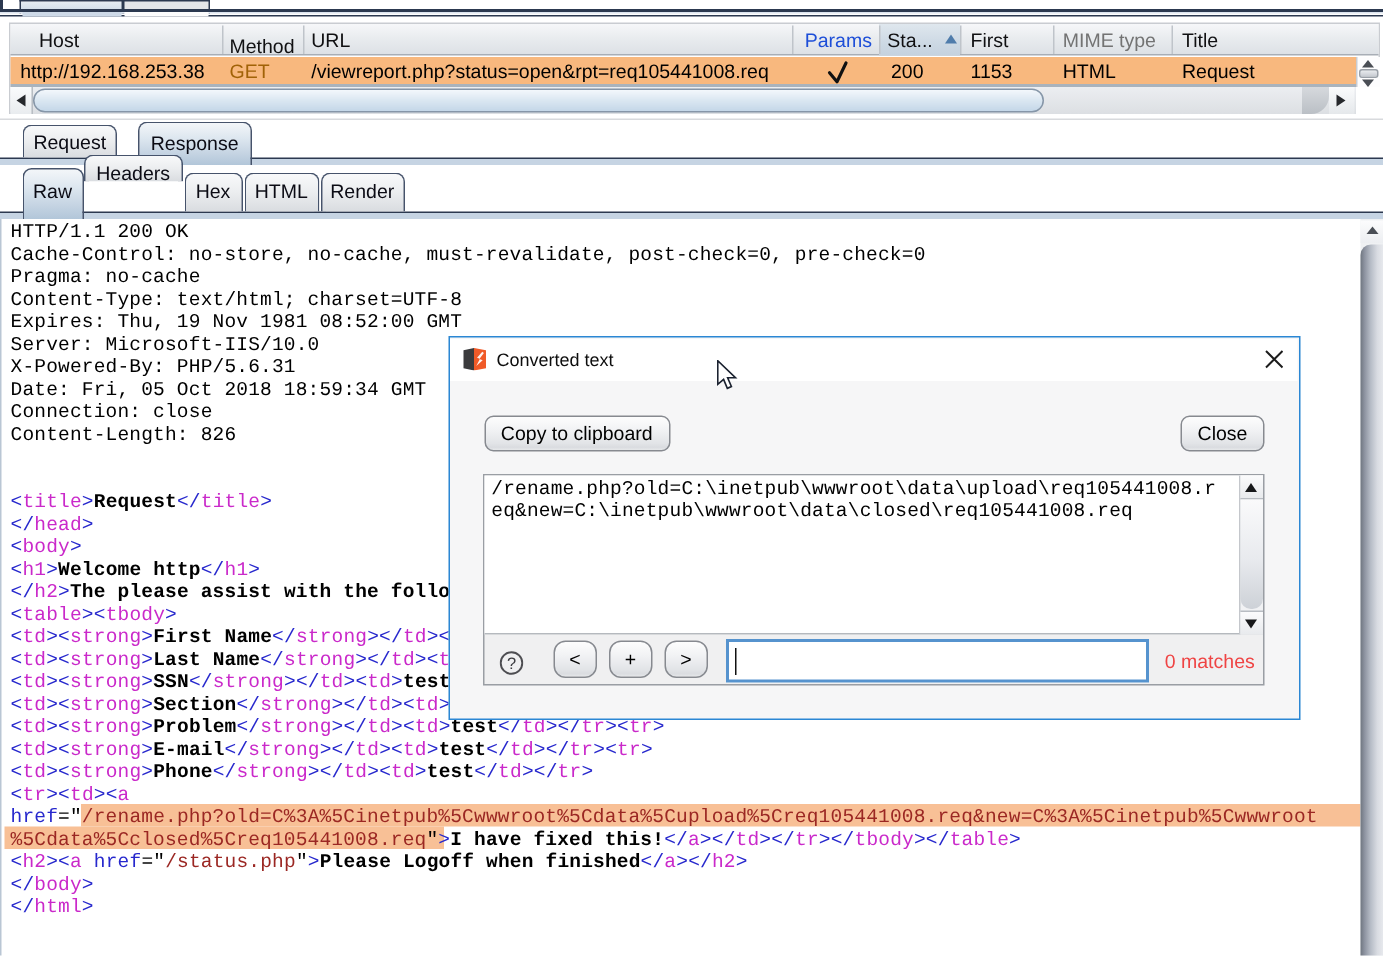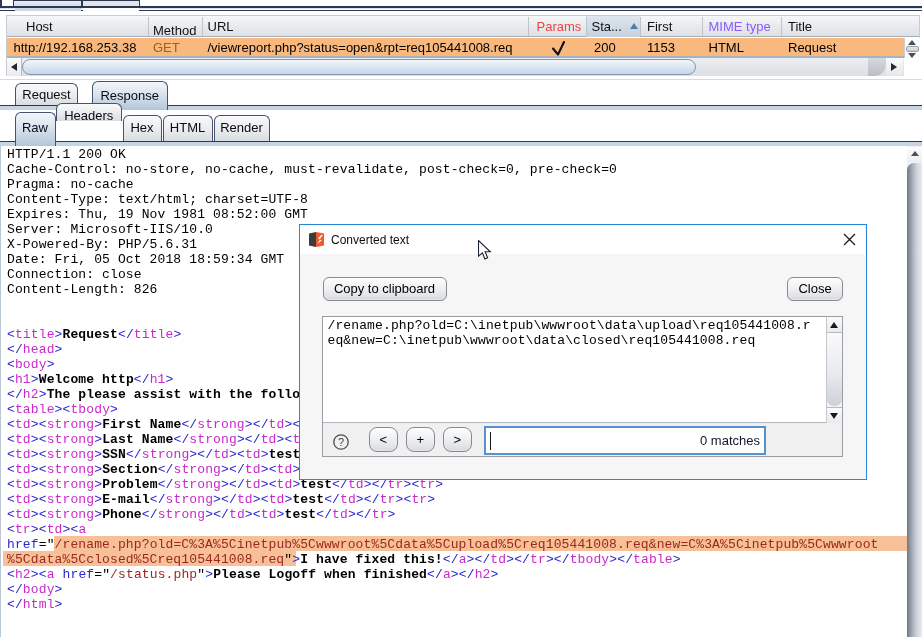--- a/index.html
+++ b/index.html
@@ -33,24 +33,24 @@
 <div class="abs" style="left:147.5px;top:17px;width:1px;height:19px;background:#bfc4ca"></div>
 <div class="abs" style="left:202px;top:17px;width:1px;height:19px;background:#bfc4ca"></div>
 <div class="abs" style="left:528px;top:17px;width:1px;height:19px;background:#bfc4ca"></div>
 <div class="abs" style="left:586px;top:17px;width:1px;height:19px;background:#bfc4ca"></div>
 <div class="abs" style="left:640px;top:17px;width:1px;height:19px;background:#bfc4ca"></div>
 <div class="abs" style="left:701.5px;top:17px;width:1px;height:19px;background:#bfc4ca"></div>
 <div class="abs" style="left:780.5px;top:17px;width:1px;height:19px;background:#bfc4ca"></div>
 <div class="abs" style="left:26px;top:16px;width:140px;height:21px;line-height:21px;font-size:13px;color:#101012">Host</div>
 <div class="abs" style="left:153px;top:20px;width:140px;height:21px;line-height:21px;font-size:13px;color:#101012">Method</div>
 <div class="abs" style="left:207.5px;top:16px;width:140px;height:21px;line-height:21px;font-size:13px;color:#101012">URL</div>
-<div class="abs" style="left:536.5px;top:16px;width:140px;height:21px;line-height:21px;font-size:13px;color:#ef4444">Params</div>
+<div class="abs" style="left:536.5px;top:16px;width:140px;height:21px;line-height:21px;font-size:13px;color:#1d4ed8">Params</div>
 <div class="abs" style="left:591.5px;top:16px;width:140px;height:21px;line-height:21px;font-size:13px;color:#101012">Sta...</div>
 <div class="abs" style="left:647px;top:16px;width:140px;height:21px;line-height:21px;font-size:13px;color:#101012">First</div>
-<div class="abs" style="left:708.5px;top:16px;width:140px;height:21px;line-height:21px;font-size:13px;color:#8b5cf6">MIME type</div>
+<div class="abs" style="left:708.5px;top:16px;width:140px;height:21px;line-height:21px;font-size:13px;color:#737373">MIME type</div>
 <div class="abs" style="left:788px;top:16px;width:140px;height:21px;line-height:21px;font-size:13px;color:#101012">Title</div>
 <div class="abs" style="left:629.5px;top:22.5px;width:0;height:0;border-left:4px solid transparent;border-right:4px solid transparent;border-bottom:6.5px solid #4f7cab"></div>
 <div class="abs" style="left:7px;top:37.5px;width:897px;height:18.8px;background:#f8b87e"></div>
 <div class="abs" style="left:13.5px;top:38px;width:440px;height:19.5px;line-height:19.5px;font-size:13px;color:#000">http://192.168.253.38</div>
 <div class="abs" style="left:153px;top:38px;width:420px;height:33px;line-height:19.5px;font-size:13px;color:#a16207">GET</div>
 <div class="abs" style="left:207.5px;top:38px;width:420px;height:19.5px;line-height:19.5px;font-size:13px;color:#000">/viewreport.php?status=open&amp;rpt=req105441008.req</div>
 <div class="abs" style="left:594px;top:38px;width:420px;height:19.5px;line-height:19.5px;font-size:13px;color:#000">200</div>
 <div class="abs" style="left:647px;top:38px;width:420px;height:19.5px;line-height:19.5px;font-size:13px;color:#000">1153</div>
 <div class="abs" style="left:708.5px;top:38px;width:420px;height:19.5px;line-height:19.5px;font-size:13px;color:#000">HTML</div>
 <div class="abs" style="left:788px;top:38px;width:420px;height:19.5px;line-height:19.5px;font-size:13px;color:#000">Request</div>
@@ -145,15 +145,15 @@
 <div class="abs" style="left:826.5px;top:333px;width:15.5px;height:73px;border-radius:0 0 7px 7px;background:linear-gradient(180deg,#fafafb 0%,#e8eaee 55%,#cdd1d7 100%)"></div>
 <svg class="abs" style="left:333px;top:433.5px" width="16" height="16" viewBox="0 0 16 16">
 <circle cx="8" cy="8" r="7.2" fill="none" stroke="#4e4e52" stroke-width="1.3"></circle>
 <text x="8" y="11.8" text-anchor="middle" font-size="11" fill="#3c3c40" font-family="Liberation Sans">?</text>
   </svg>
 <div class="gbtn" style="left:368.5px;top:426.5px;width:29.5px;height:25px;line-height:24px;border-radius:8px">&lt;</div>
 <div class="gbtn" style="left:405.5px;top:426.5px;width:29.5px;height:25px;line-height:24px;border-radius:8px">+</div>
 <div class="gbtn" style="left:442.5px;top:426.5px;width:29.5px;height:25px;line-height:24px;border-radius:8px">&gt;</div>
 <div class="abs" style="left:484px;top:425.8px;width:281.5px;height:29.7px;border:2px solid #5693ce;background:#fff"></div>
 <div class="abs" style="left:490px;top:431.5px;width:1.2px;height:18px;background:#111"></div>
-<div class="abs" style="left:700px;top:433px;width:136.5px;height:16px;line-height:16px;font-size:13px;color:#0f172a;text-align:left">0 matches</div>
+<div class="abs" style="left:700px;top:433px;width:136.5px;height:16px;line-height:16px;font-size:13px;color:#ef4444;text-align:right">0 matches</div>
 <svg class="abs" style="left:477.5px;top:240px" width="14" height="21" viewBox="0 0 14 21">
 <path d="M0.5 0.5 L0.5 16.2 L4.4 12.9 L6.9 18.9 L9.6 17.7 L7.1 11.8 L12.3 11.8 Z" fill="#fff" stroke="#1b2230" stroke-width="1.1"></path>
 </svg>
 </body></html>

